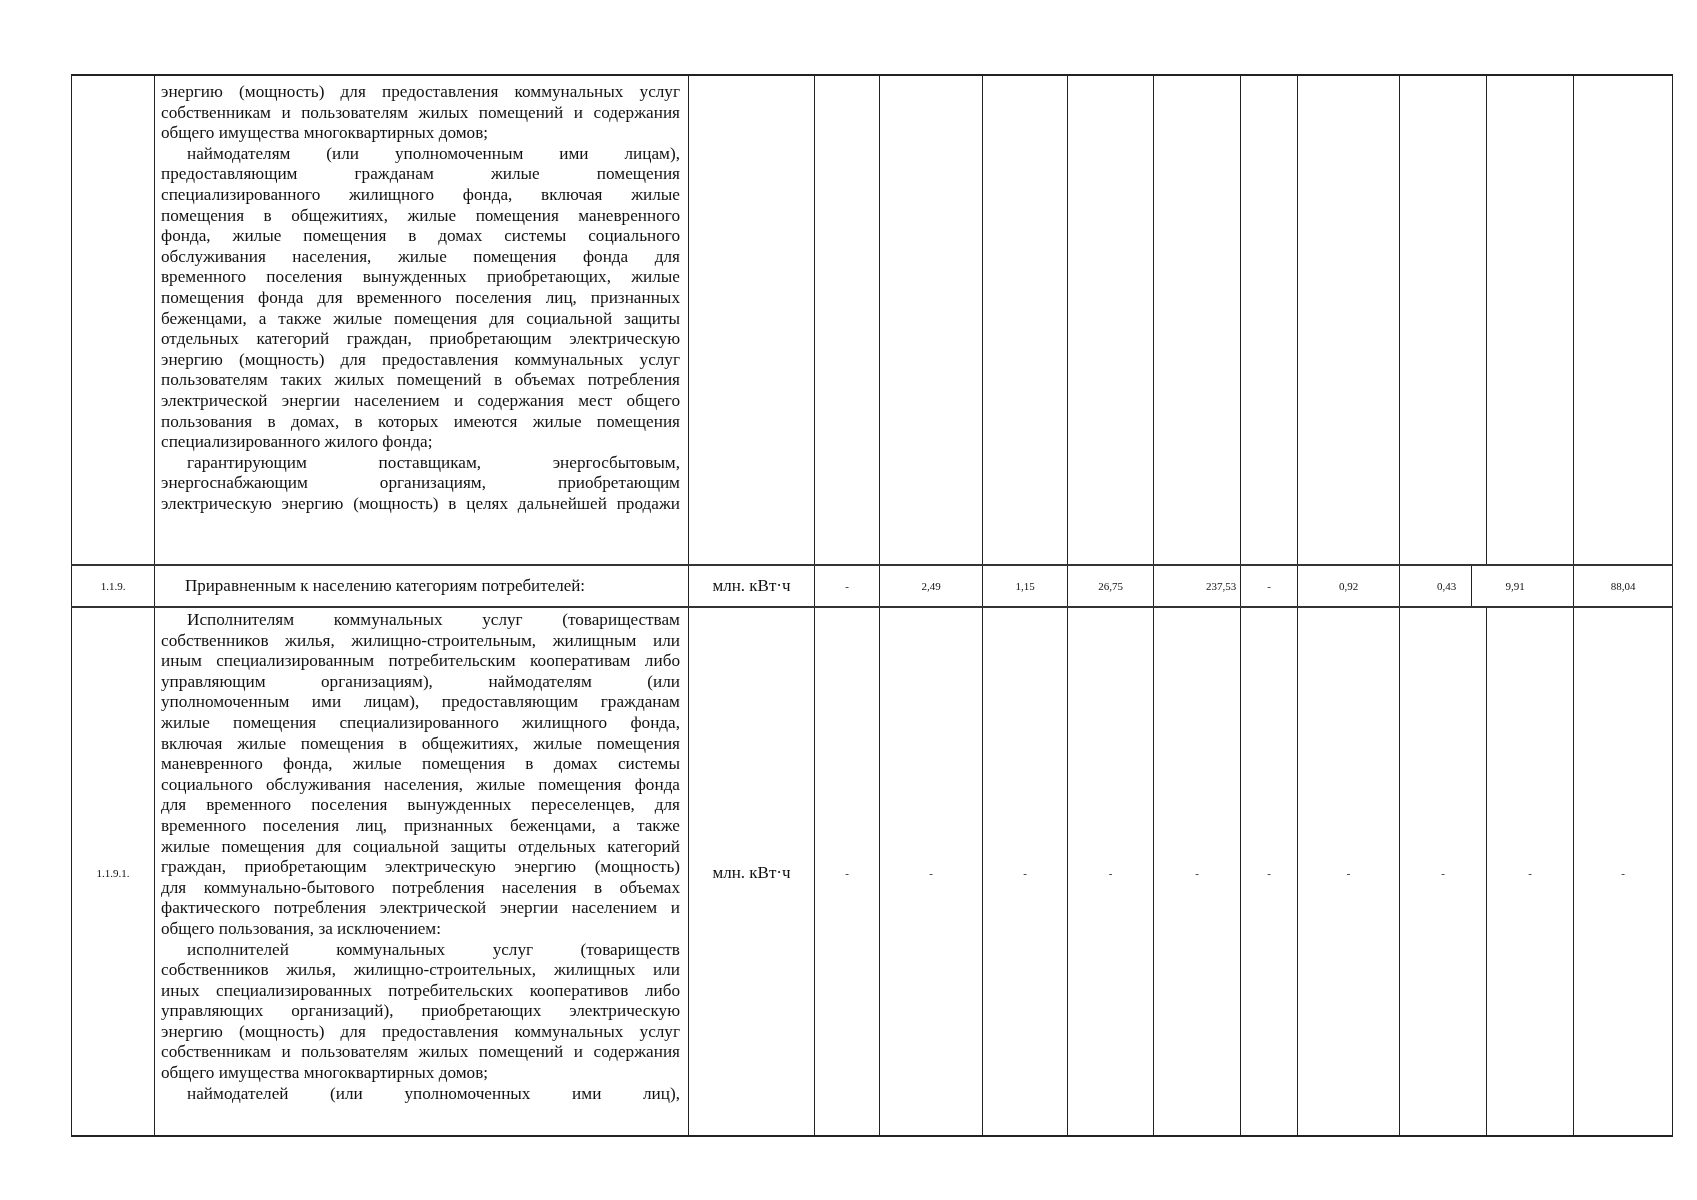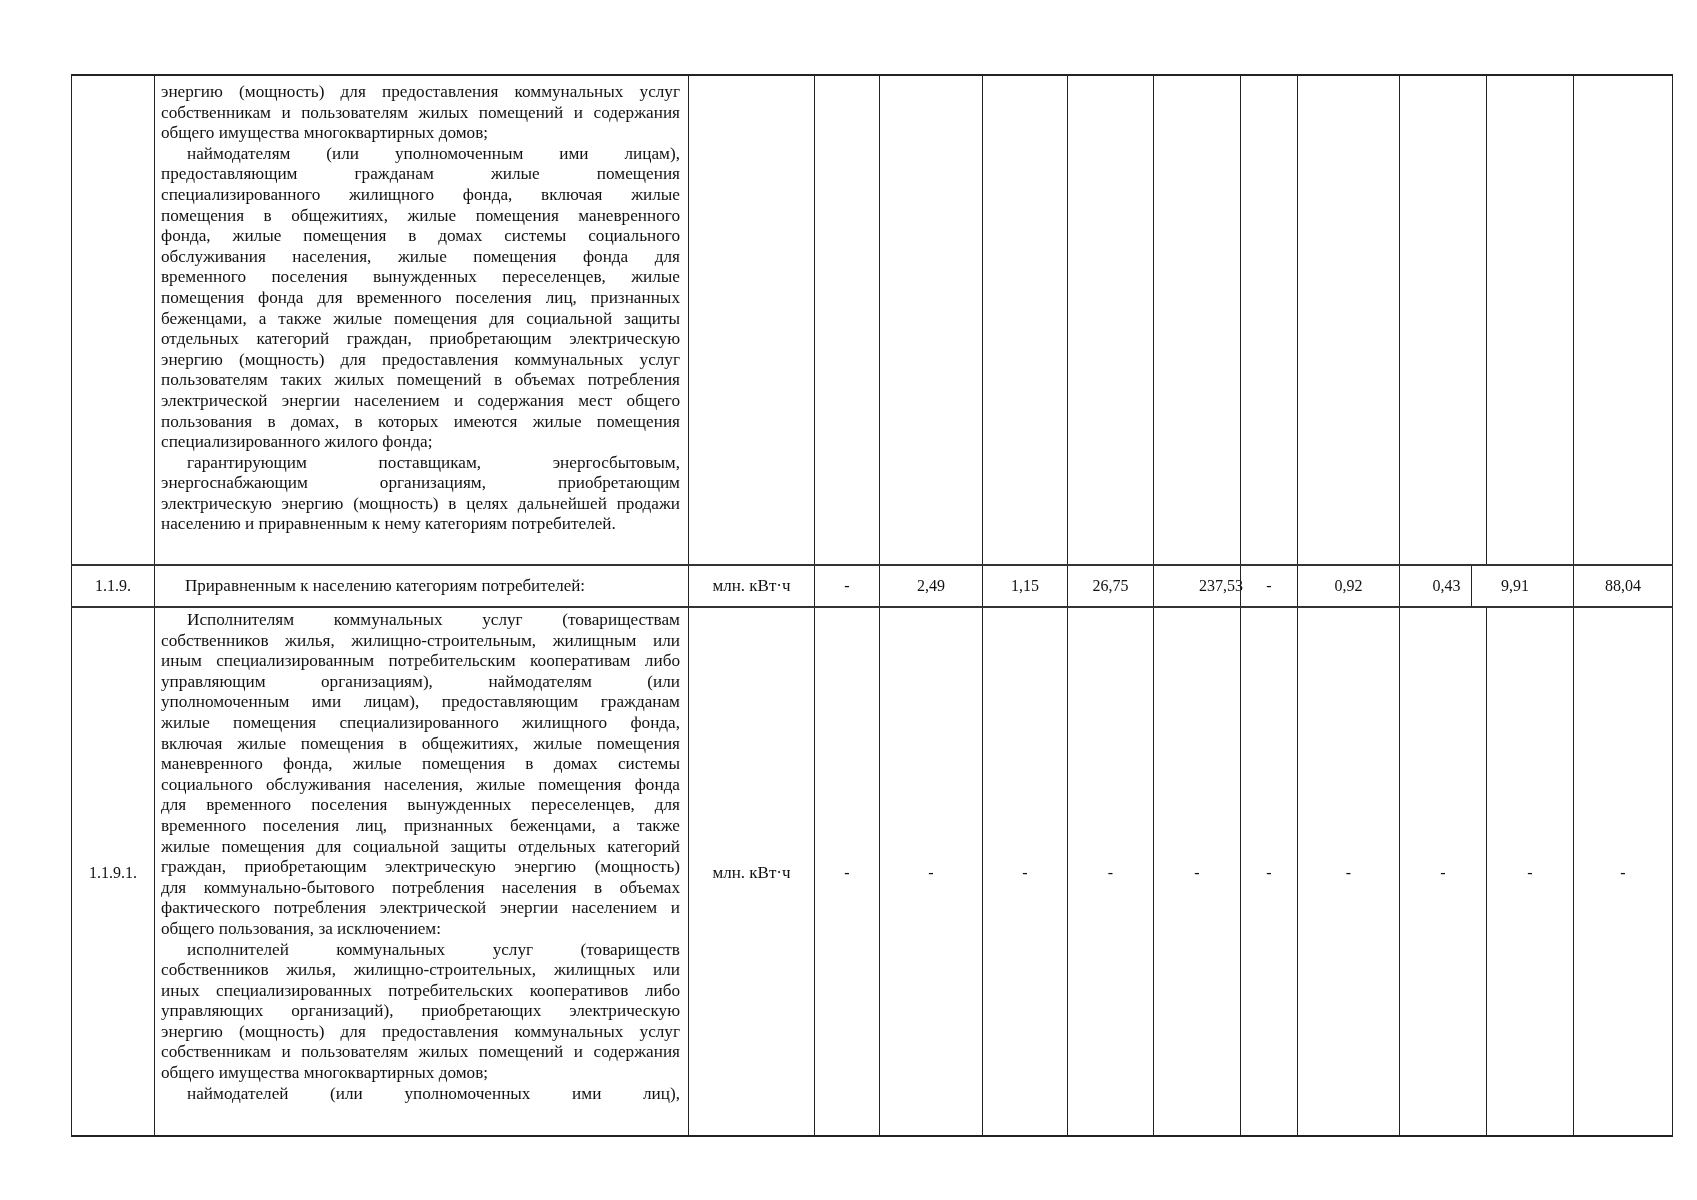--- a/index.html
+++ b/index.html
@@ -12,52 +12,51 @@
   .cell { position: absolute; top: 0; bottom: 0; box-sizing: border-box;
           border-left: 1.5px solid #222; display: flex; align-items: center; justify-content: center;
           font-size: 17px; }
   .cell.last { border-right: 1.5px solid #222; }
   .cell.text { display: block; padding: 6px 8px 4px 6px; font-size: 17.2px; line-height: 20.6px;
                text-align: justify; }
   .cell.text p { margin: 0; text-align: justify; text-align-last: justify; }
   .cell.text p.indent { text-indent: 26px; }
   .cell.text p.end { text-align-last: left; font-family: Liberation Serif, serif; }
   .cell.center-text { justify-content: flex-start; padding-left: 30px; }
-  .num { font-size: 16px; }
+  .num { font-size: 11px; }
 </style>
 </head>
 <body>
 
 <div class="table">
 
   <div class="row" style="top:0; height:488px;">
     <div class="cell" style="left:0; width:83px;"></div>
     <div class="cell text" style="left:83px; width:534px; padding-top:6px;">
       <p>энергию (мощность) для предоставления коммунальных услуг</p>
       <p>собственникам и пользователям жилых помещений и содержания</p>
       <p class="end">общего имущества многоквартирных домов;</p>
       <p class="indent">наймодателям (или уполномоченным ими лицам),</p>
       <p>предоставляющим гражданам жилые помещения</p>
       <p>специализированного жилищного фонда, включая жилые</p>
       <p>помещения в общежитиях, жилые помещения маневренного</p>
       <p>фонда, жилые помещения в домах системы социального</p>
       <p>обслуживания населения, жилые помещения фонда для</p>
-      <p>временного поселения вынужденных переселенцев, жилые</p>
+      <p>временного поселения вынужденных приобретающих, жилые</p>
       <p>помещения фонда для временного поселения лиц, признанных</p>
       <p>беженцами, а также жилые помещения для социальной защиты</p>
       <p>отдельных категорий граждан, приобретающим электрическую</p>
       <p>энергию (мощность) для предоставления коммунальных услуг</p>
       <p>пользователям таких жилых помещений в объемах потребления</p>
       <p>электрической энергии населением и содержания мест общего</p>
       <p>пользования в домах, в которых имеются жилые помещения</p>
       <p class="end">специализированного жилого фонда;</p>
       <p class="indent">гарантирующим поставщикам, энергосбытовым,</p>
       <p>энергоснабжающим организациям, приобретающим</p>
       <p>электрическую энергию (мощность) в целях дальнейшей продажи</p>
-      <p class="end">населению и приравненным к нему категориям потребителей.</p>
     </div>
     <div class="cell" style="left:617px; width:126px;"></div>
     <div class="cell" style="left:743px; width:65px;"></div>
     <div class="cell" style="left:808px; width:103px;"></div>
     <div class="cell" style="left:911px; width:85px;"></div>
     <div class="cell" style="left:996px; width:86px;"></div>
     <div class="cell" style="left:1082px; width:87px;"></div>
     <div class="cell" style="left:1169px; width:57px;"></div>
     <div class="cell" style="left:1226px; width:102px;"></div>
     <div class="cell" style="left:1328px; width:87px;"></div>

